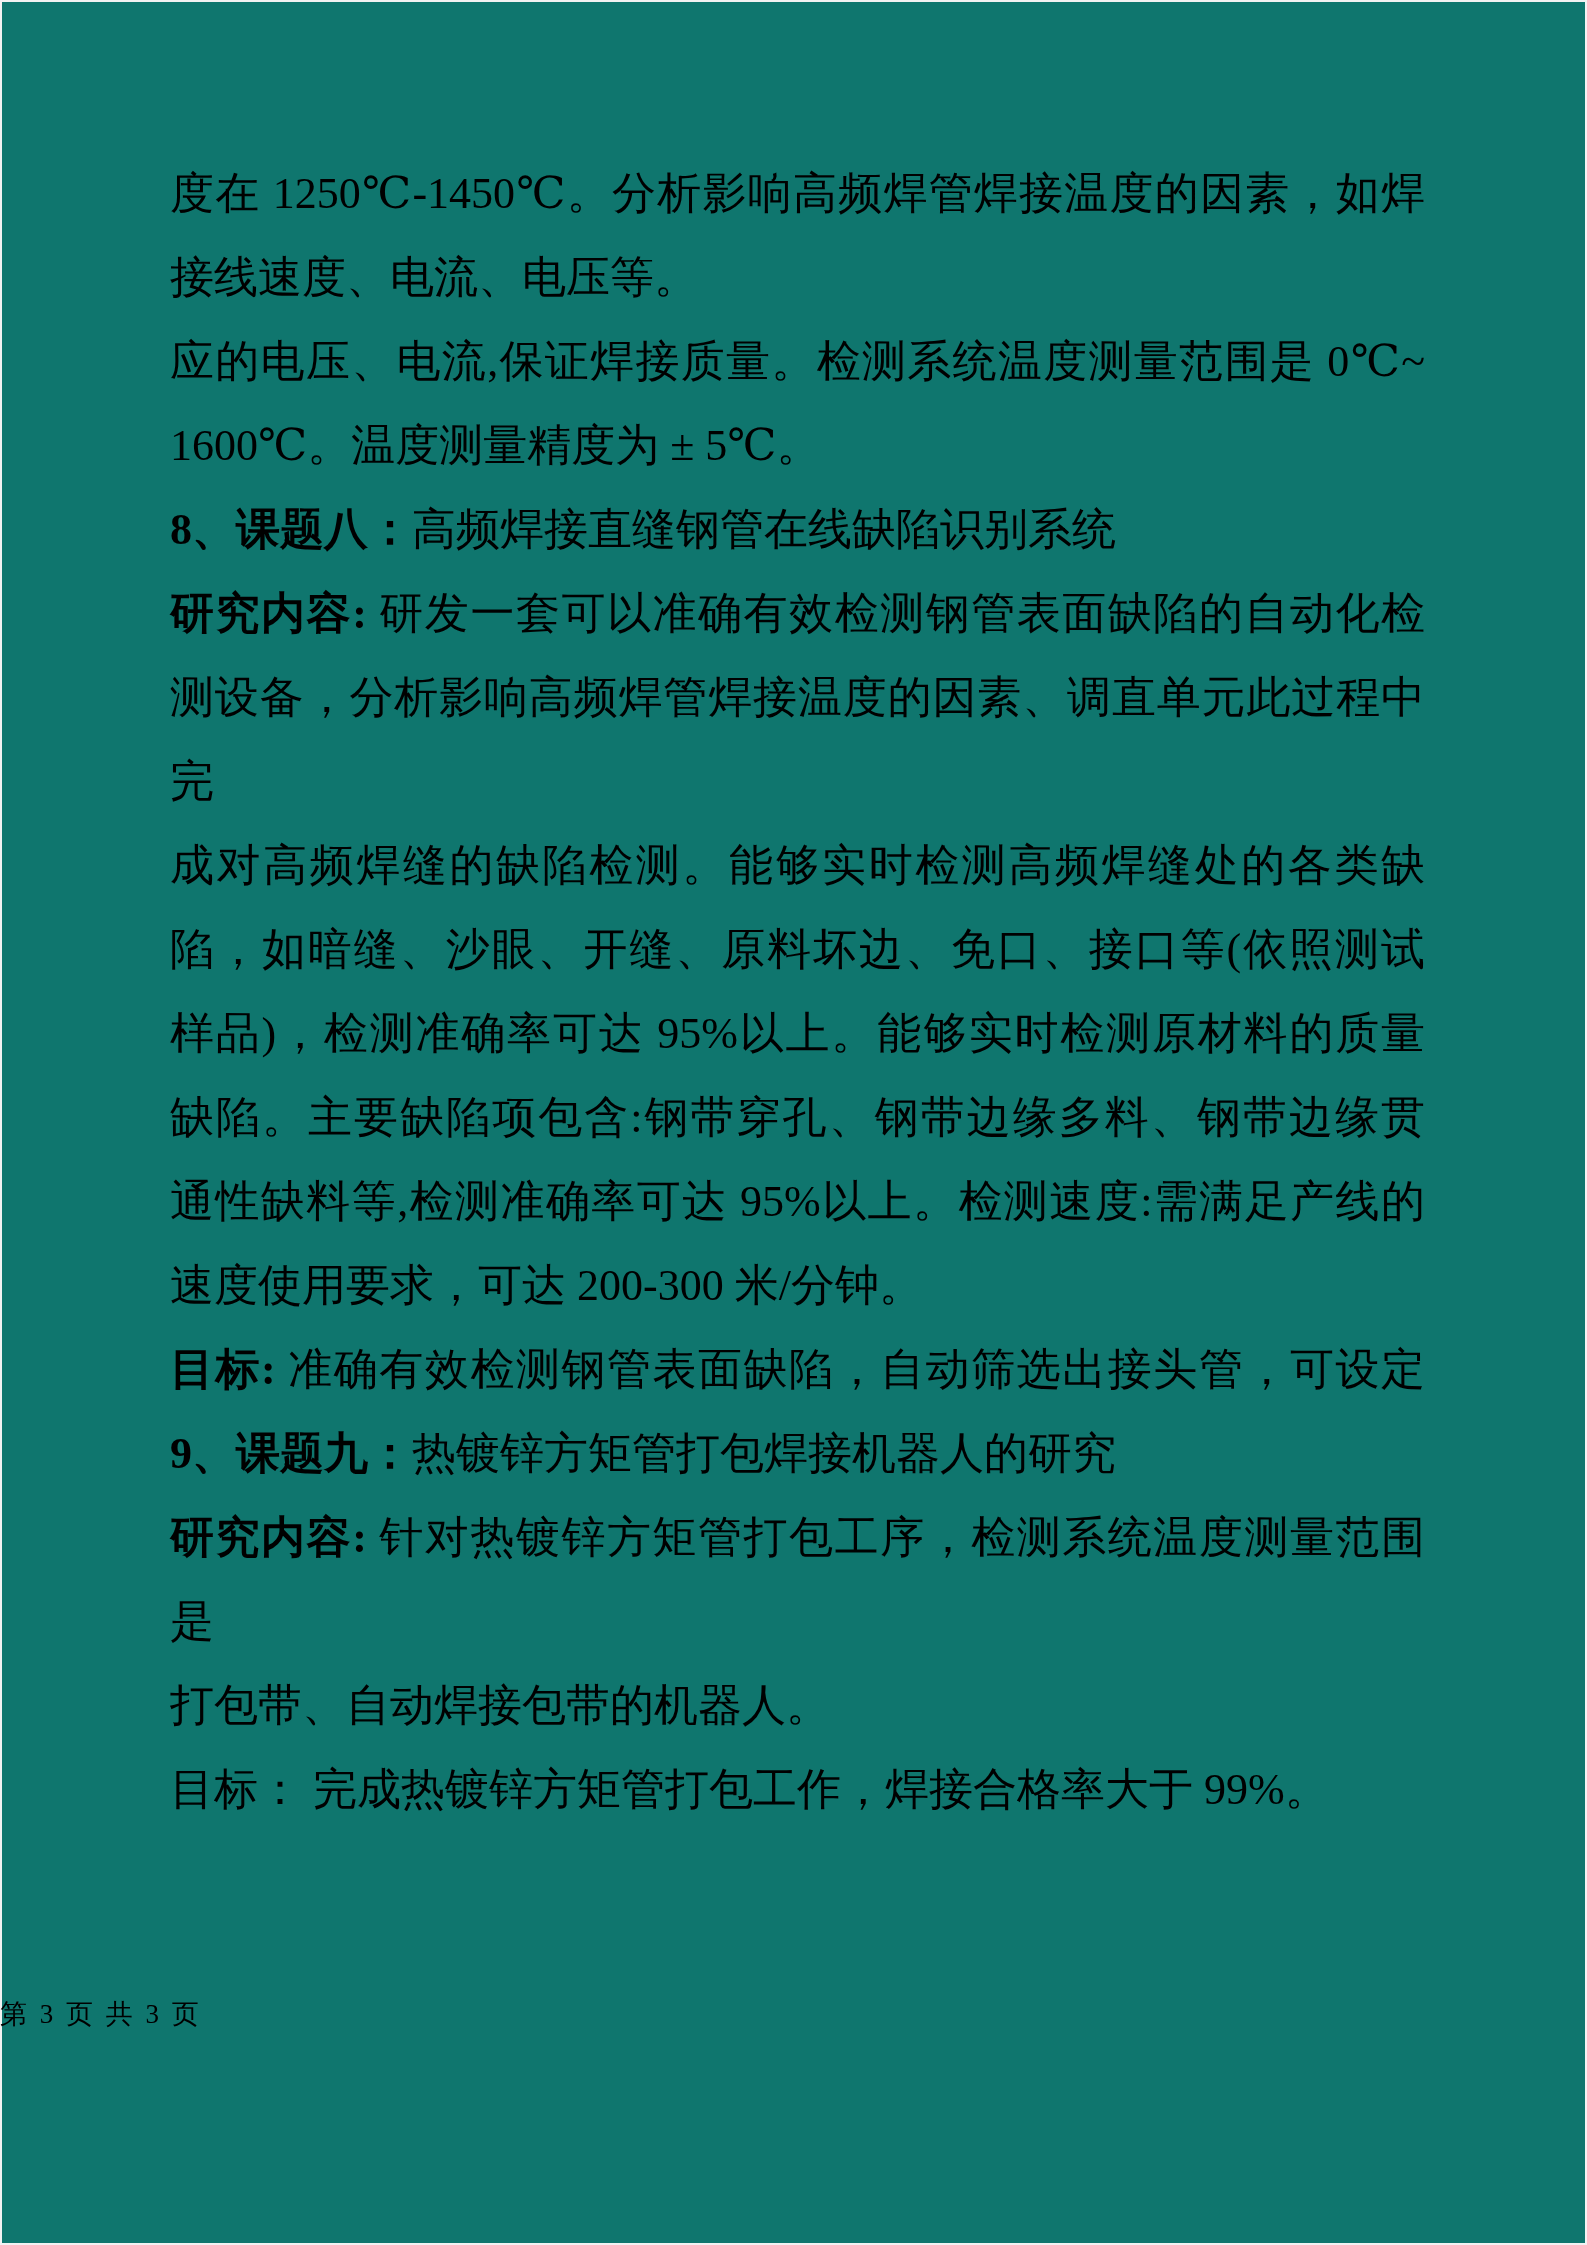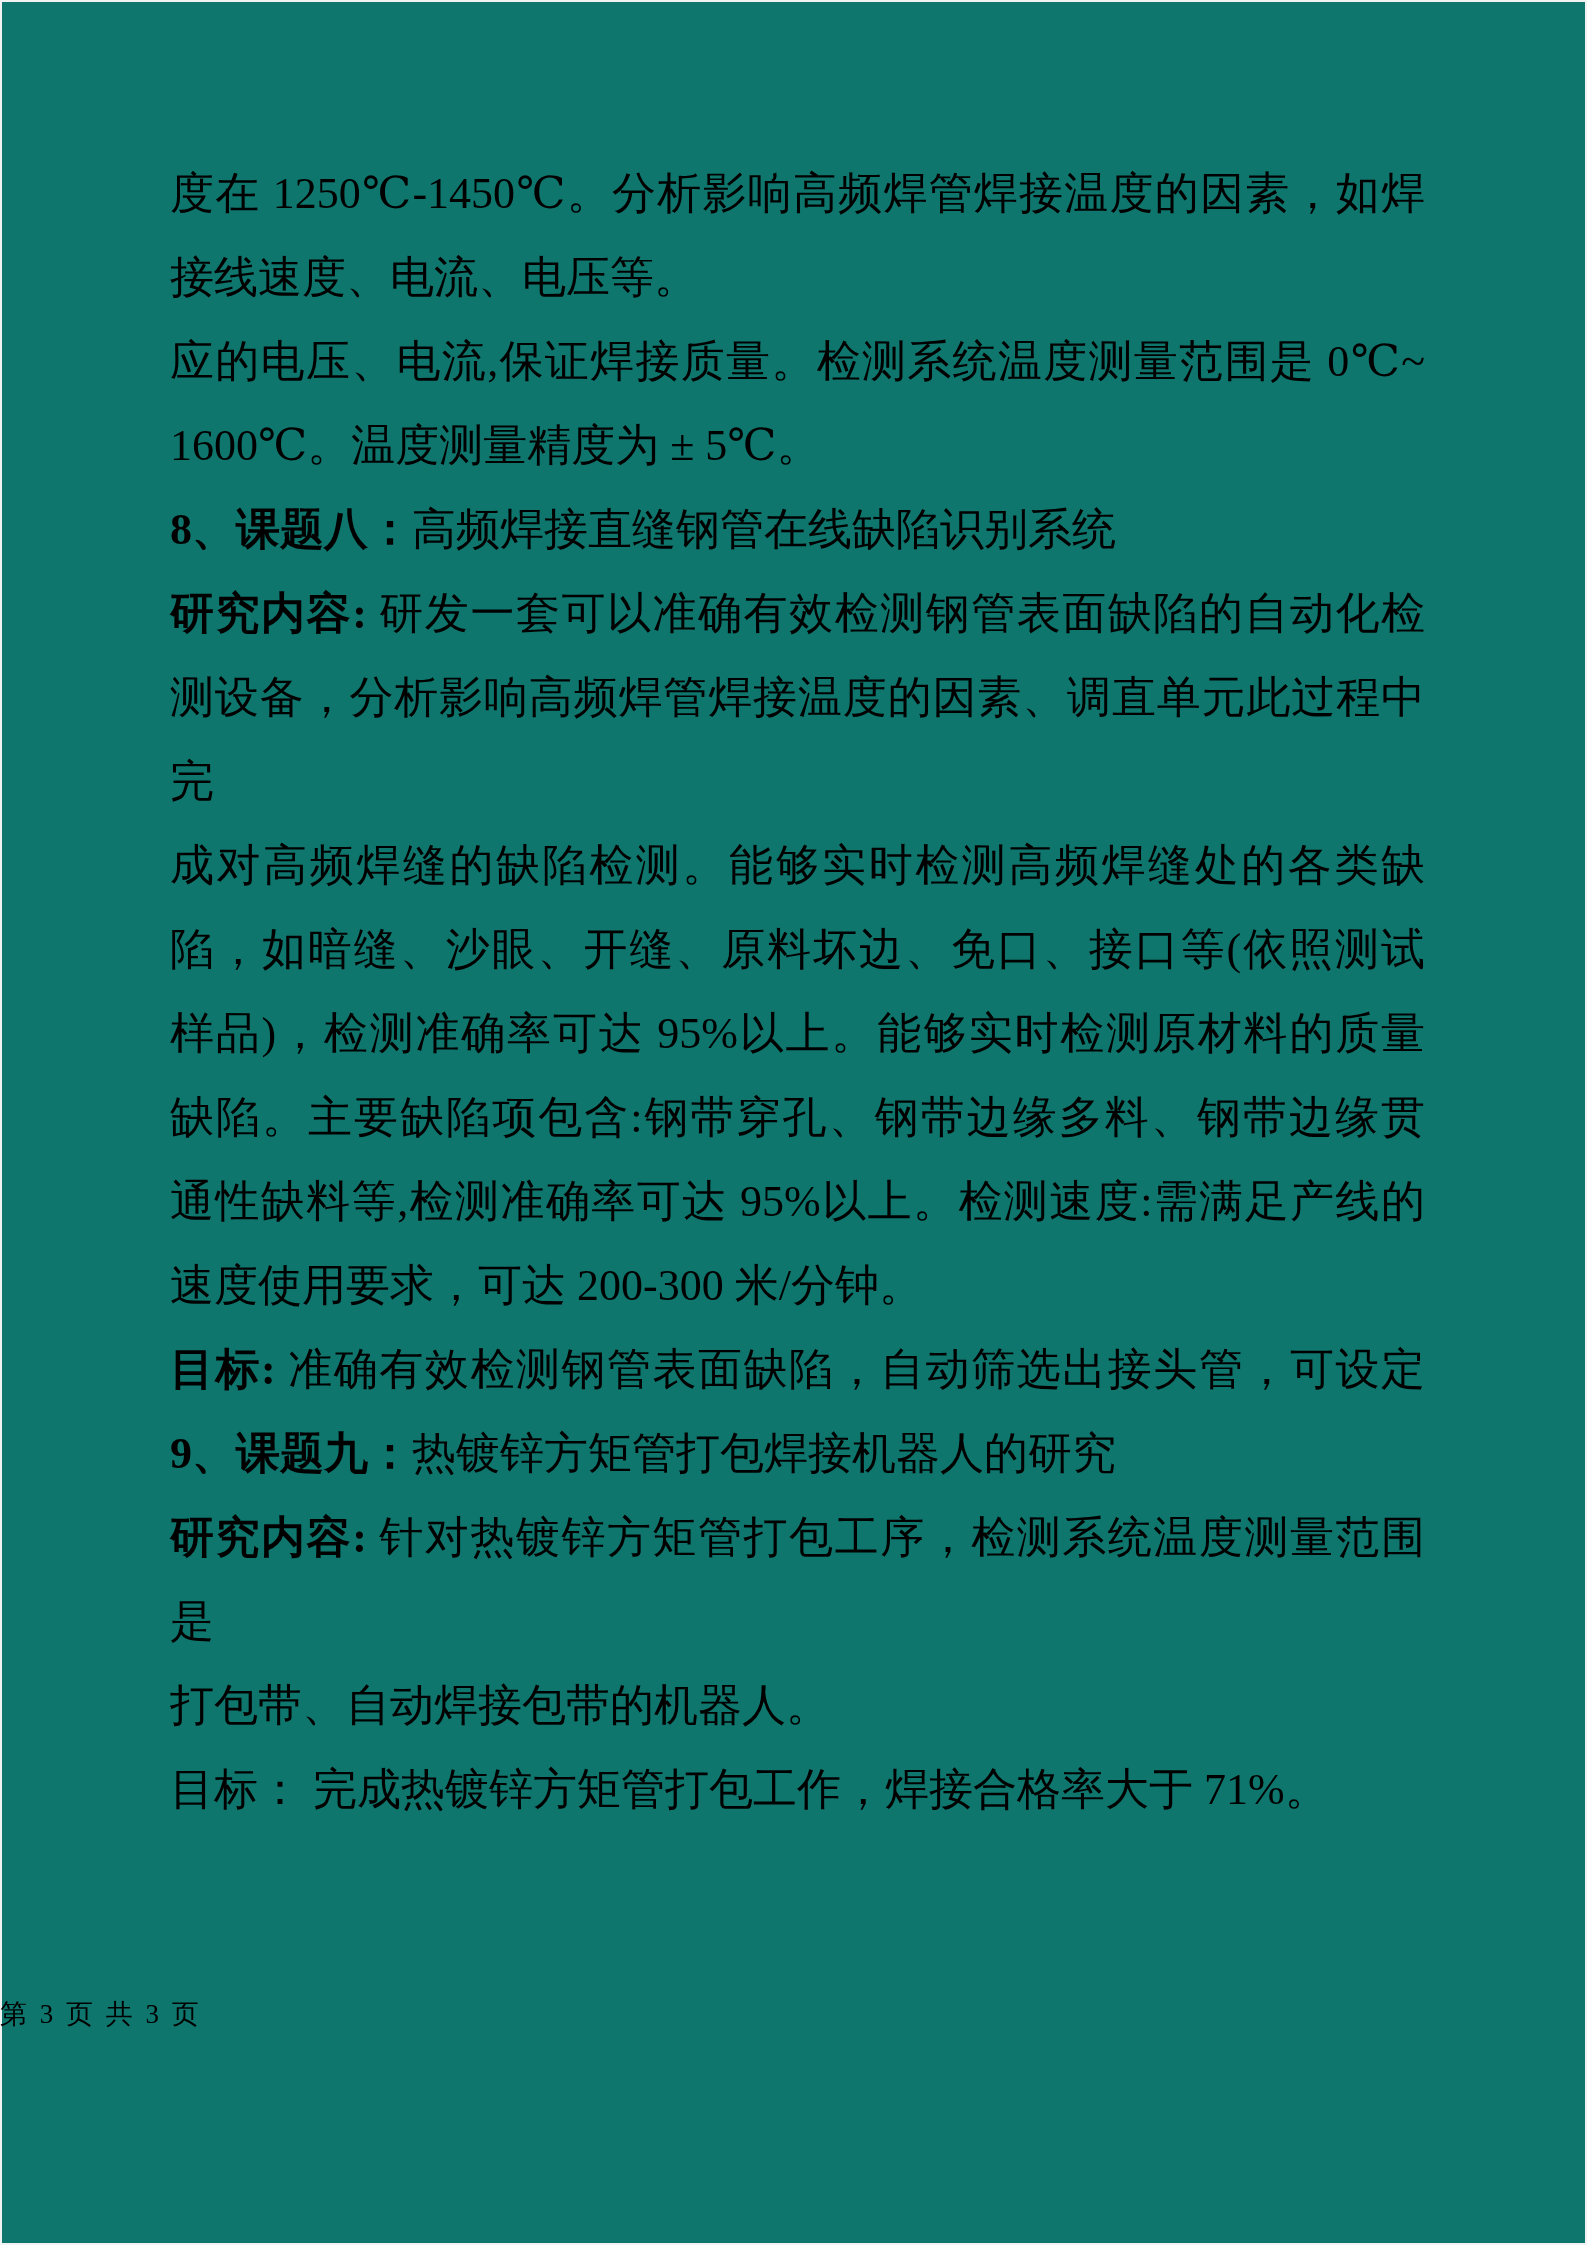--- a/index.html
+++ b/index.html
@@ -62,18 +62,18 @@
       <div class="line justify"><span>成对高频焊缝的缺陷检测。能够实时检测高频焊缝处的各类缺</span></div>
       <div class="line justify"><span>陷，如暗缝、沙眼、开缝、原料坏边、免口、接口等(依照测试</span></div>
       <div class="line justify"><span>样品)，检测准确率可达 95%以上。能够实时检测原材料的质量</span></div>
       <div class="line justify"><span>缺陷。主要缺陷项包含:钢带穿孔、钢带边缘多料、钢带边缘贯</span></div>
       <div class="line justify"><span>通性缺料等,检测准确率可达 95%以上。检测速度:需满足产线的</span></div>
       <div class="line"><span>速度使用要求，可达 200-300 米/分钟。</span></div>
       <div class="line justify"><span class="bold">目标: </span><span>准确有效检测钢管表面缺陷，自动筛选出接头管，可设定</span></div>
       <div class="line"><span class="bold">9、课题九：</span><span>热镀锌方矩管打包焊接机器人的研究</span></div>
       <div class="line justify"><span class="bold">研究内容: </span><span>针对热镀锌方矩管打包工序，检测系统温度测量范围是</span></div>
       <div class="line"><span>打包带、自动焊接包带的机器人。</span></div>
-      <div class="line"><span>目标： 完成热镀锌方矩管打包工作，焊接合格率大于 71%。</span></div>
+      <div class="line"><span>目标： 完成热镀锌方矩管打包工作，焊接合格率大于 99%。</span></div>
     </div>
   <div class="footer">
     <span>第 3 页 共 3 页</span>
   </div>
 </div>
 
 </body></html>

